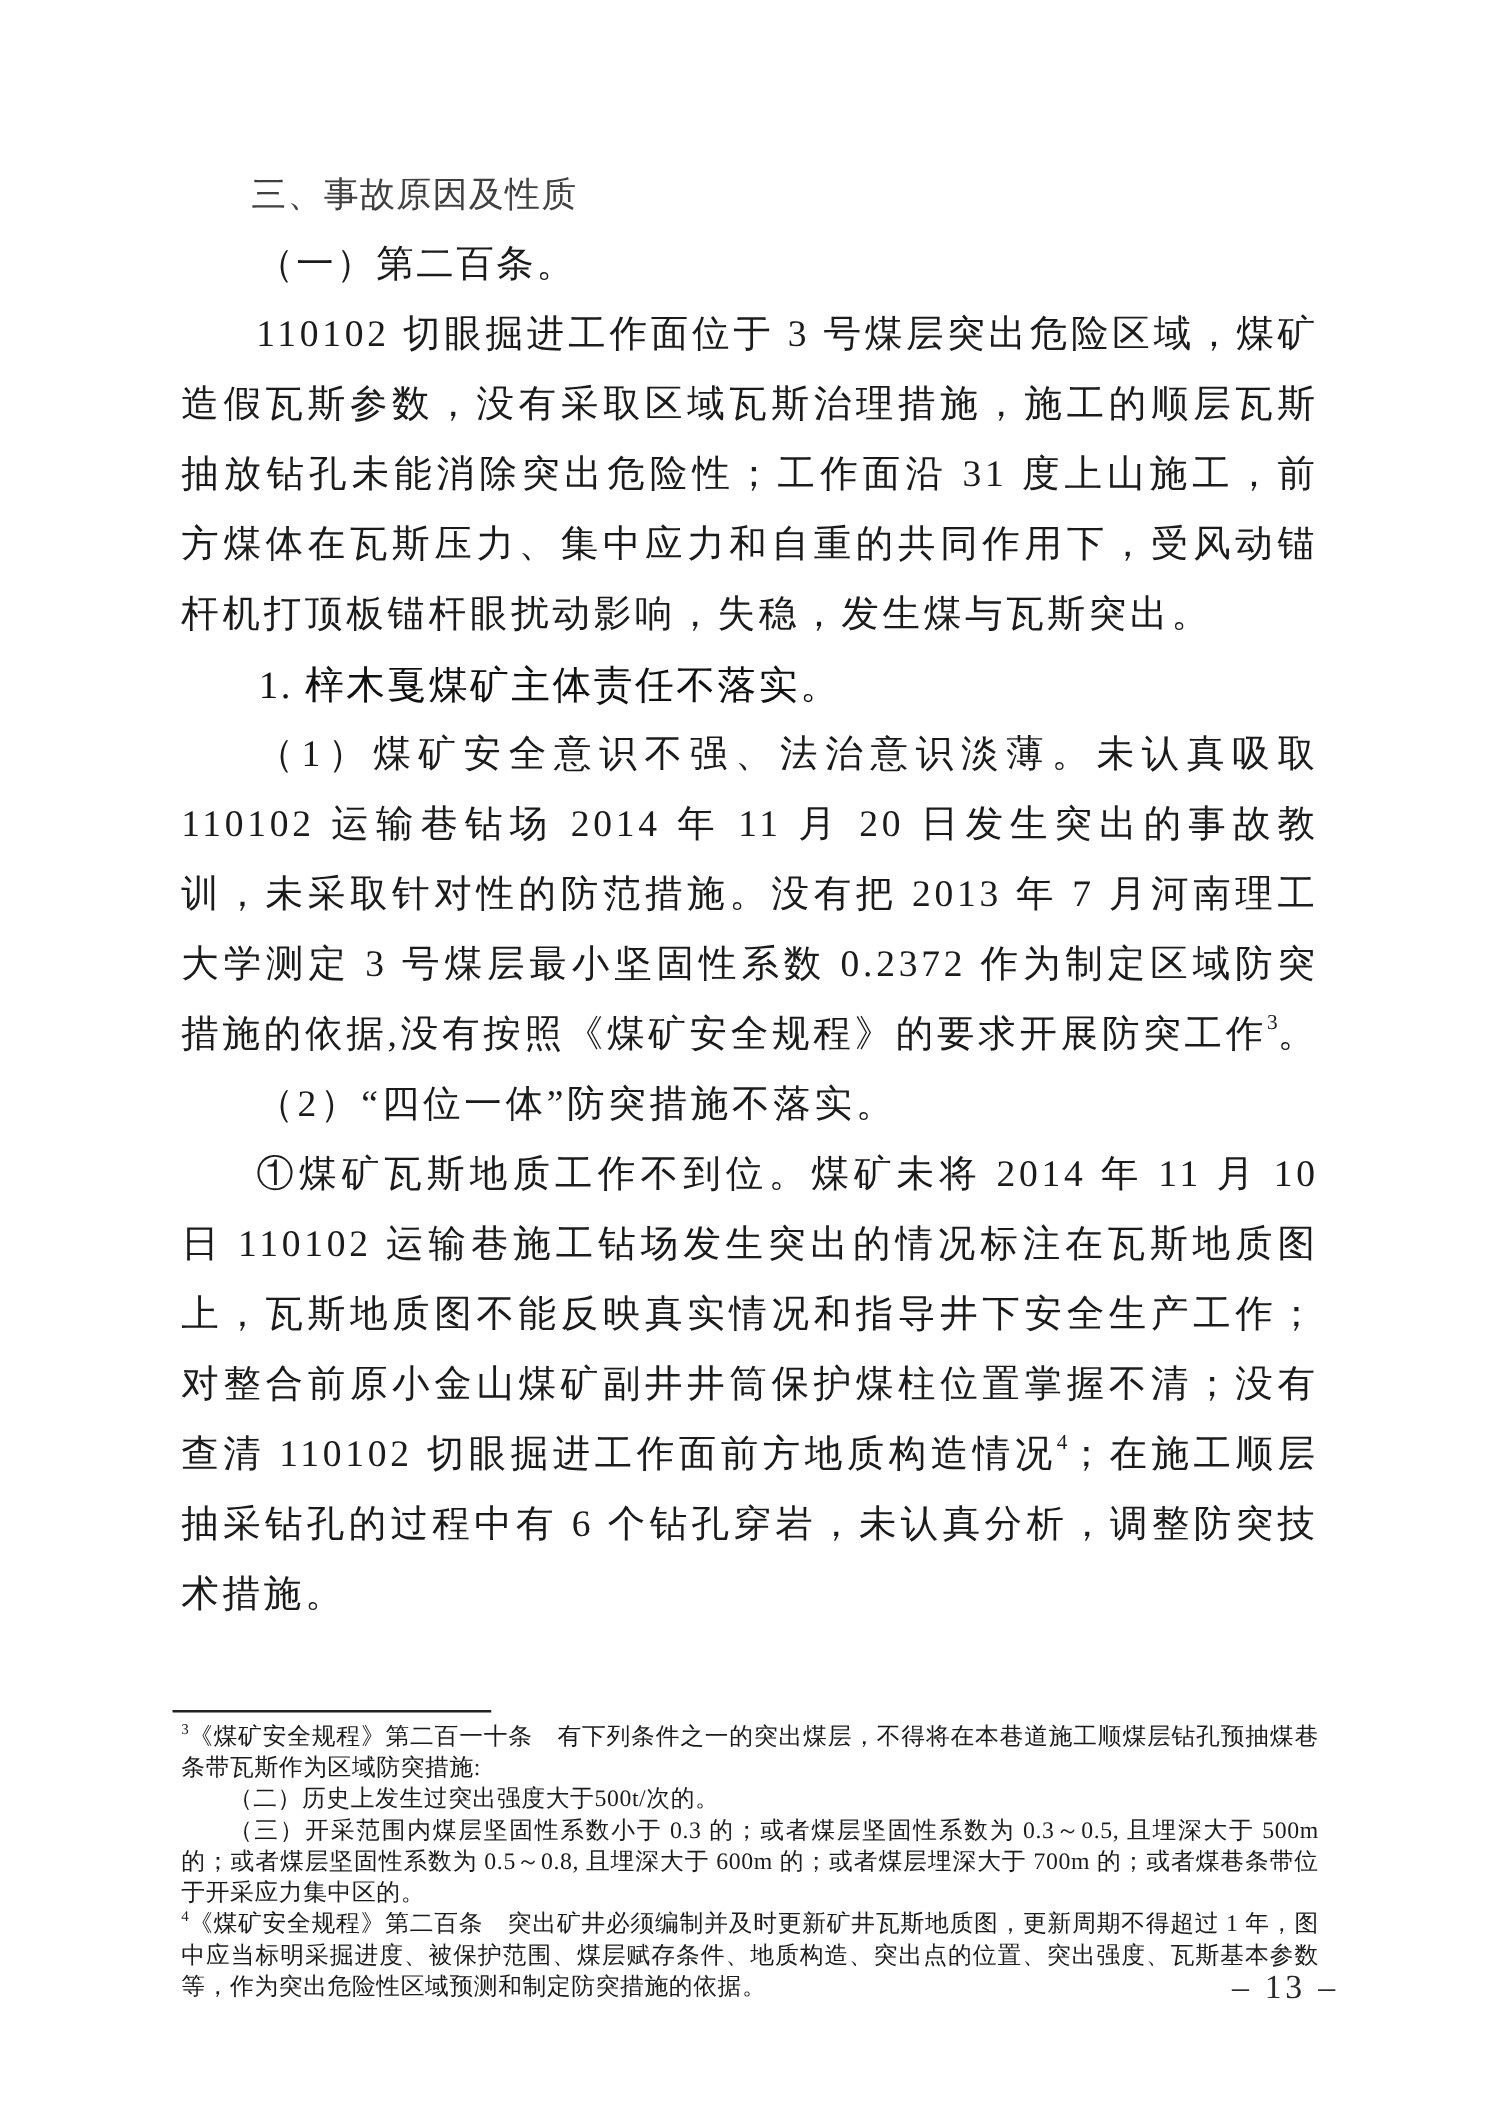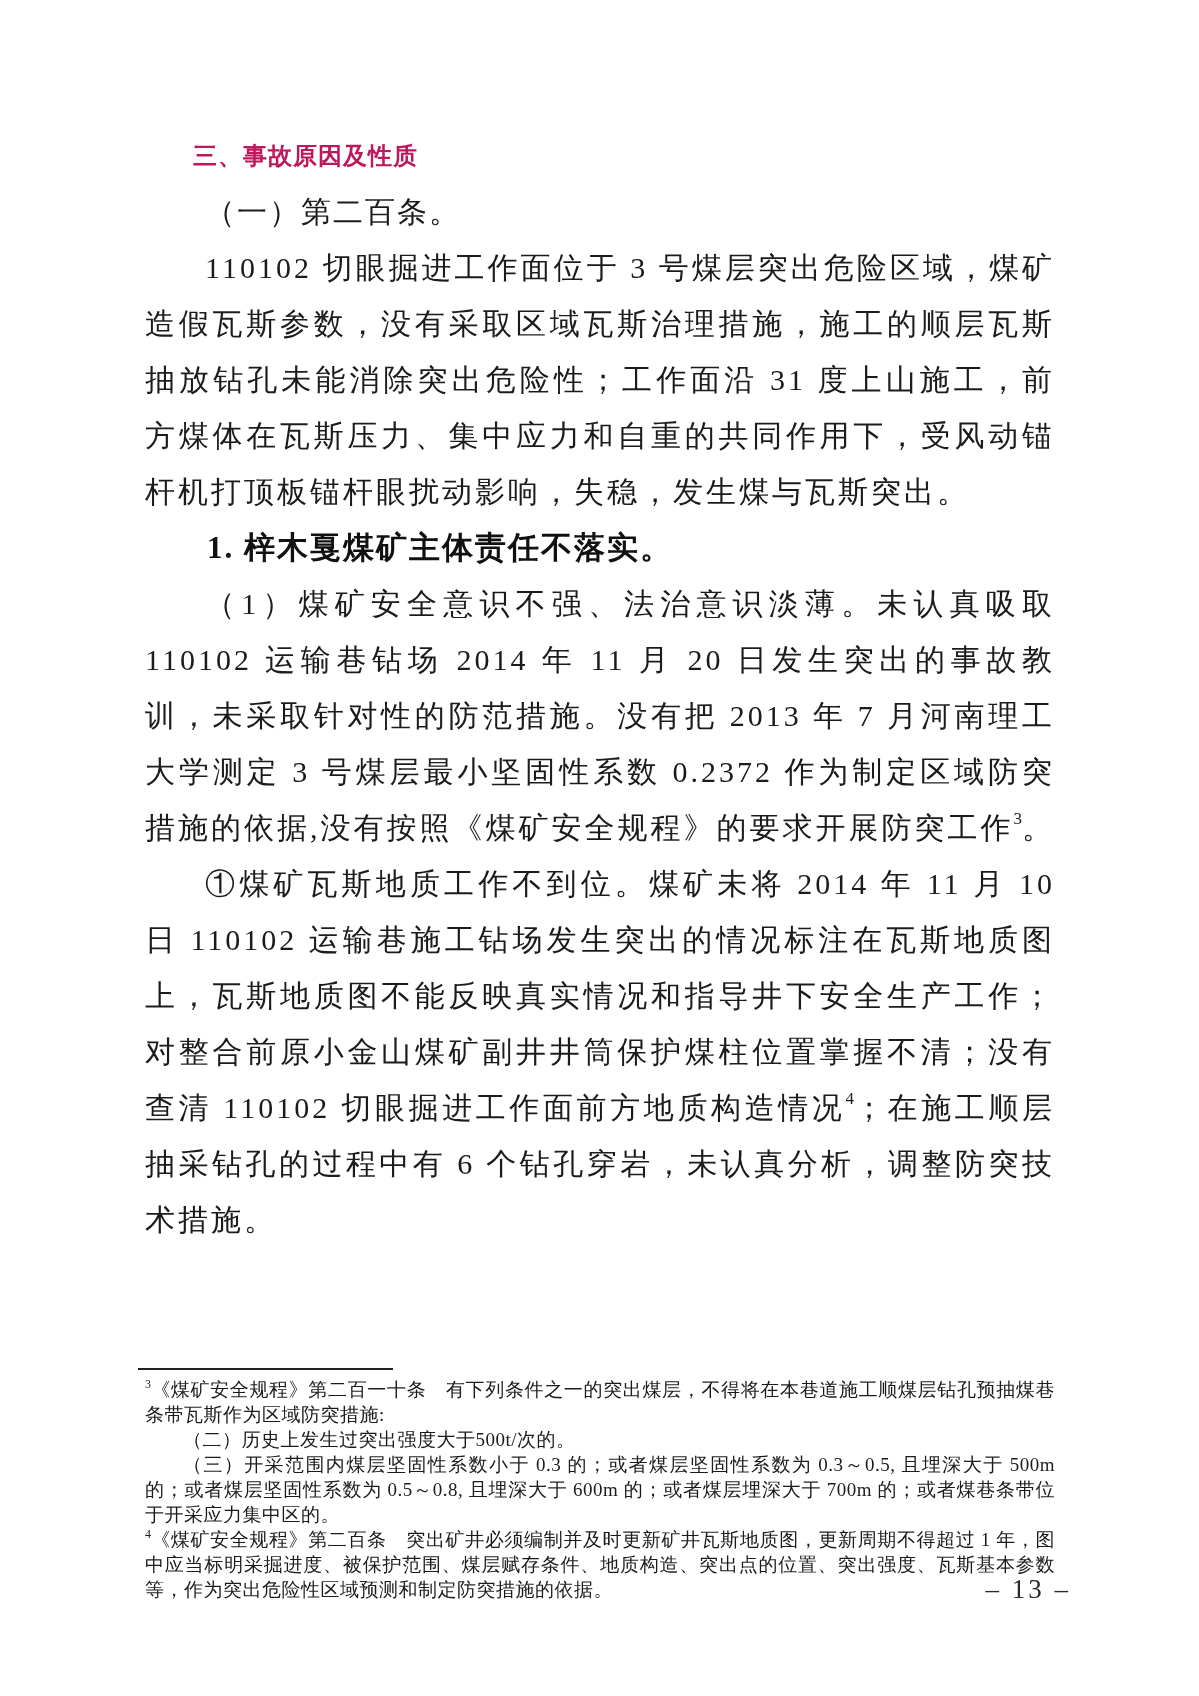--- a/index.html
+++ b/index.html
@@ -14,35 +14,35 @@
     overflow: hidden;
   }
   .content {
     position: absolute;
     left: 145px;
     top: 128px;
     width: 910px;
   }
   .section-heading {
     font-family: "Liberation Sans", "DejaVu Sans", sans-serif;
-    font-weight: bold;
-    font-size: 24px;
+    font-weight: normal;
+    font-size: 28px;
     line-height: 56px;
     letter-spacing: 1px;
     text-indent: 2em;
-    color: #be185d;
+    color: #404040;
   }
   .sub-heading {
     font-size: 30px;
     line-height: 56px;
     letter-spacing: 2px;
     text-indent: 2em;
   }
   .item-heading {
-    font-weight: bold;
+    font-weight: normal;
     font-size: 31px;
     line-height: 56px;
     letter-spacing: 2px;
     text-indent: 2em;
     color: #111;
   }
   .body-para {
     font-size: 30px;
     line-height: 56px;
     letter-spacing: 3px;
@@ -103,20 +103,21 @@
 
     <div class="sub-heading">（一）第二百条。</div>
 
     <p class="body-para">110102 切眼掘进工作面位于 3 号煤层突出危险区域，煤矿造假瓦斯参数，没有采取区域瓦斯治理措施，施工的顺层瓦斯抽放钻孔未能消除突出危险性；工作面沿 31 度上山施工，前方煤体在瓦斯压力、集中应力和自重的共同作用下，受风动锚杆机打顶板锚杆眼扰动影响，失稳，发生煤与瓦斯突出。</p>
 
 
     <div class="item-heading">1. 梓木戛煤矿主体责任不落实。</div>
 
     <p class="body-para"><span>（1）煤矿安全意识不强、法治意识淡薄。未认真吸取 110102 运输巷钻场 2014 年 11 月 20 日发生突出的事故教训，未采取针对性的防范措施。没有把 2013 年 7 月河南理工大学测定 3 号煤层最小坚固性系数 0.2372 作为制定区域防突措施的依据,没有按照《煤矿安全规程》的要求开展防突工作</span><sup class="fn-ref">3</sup><span>。</span></p>
 
+    <p class="body-para">（2）“四位一体”防突措施不落实。</p>
 
     <p class="body-para"><span>①煤矿瓦斯地质工作不到位。煤矿未将 2014 年 11 月 10 日 110102 运输巷施工钻场发生突出的情况标注在瓦斯地质图上，瓦斯地质图不能反映真实情况和指导井下安全生产工作；对整合前原小金山煤矿副井井筒保护煤柱位置掌握不清；没有查清 110102 切眼掘进工作面前方地质构造情况</span><sup class="fn-ref">4</sup><span>；在施工顺层抽采钻孔的过程中有 6 个钻孔穿岩，未认真分析，调整防突技术措施。</span></p>
 
   </div>
 
   <div class="footnote-area">
     <div class="footnote-rule"></div>
 
     <p class="footnote-para"><sup class="fn-marker">3</sup><span>《煤矿安全规程》第二百一十条　有下列条件之一的突出煤层，不得将在本巷道施工顺煤层钻孔预抽煤巷条带瓦斯作为区域防突措施:</span></p>
 

